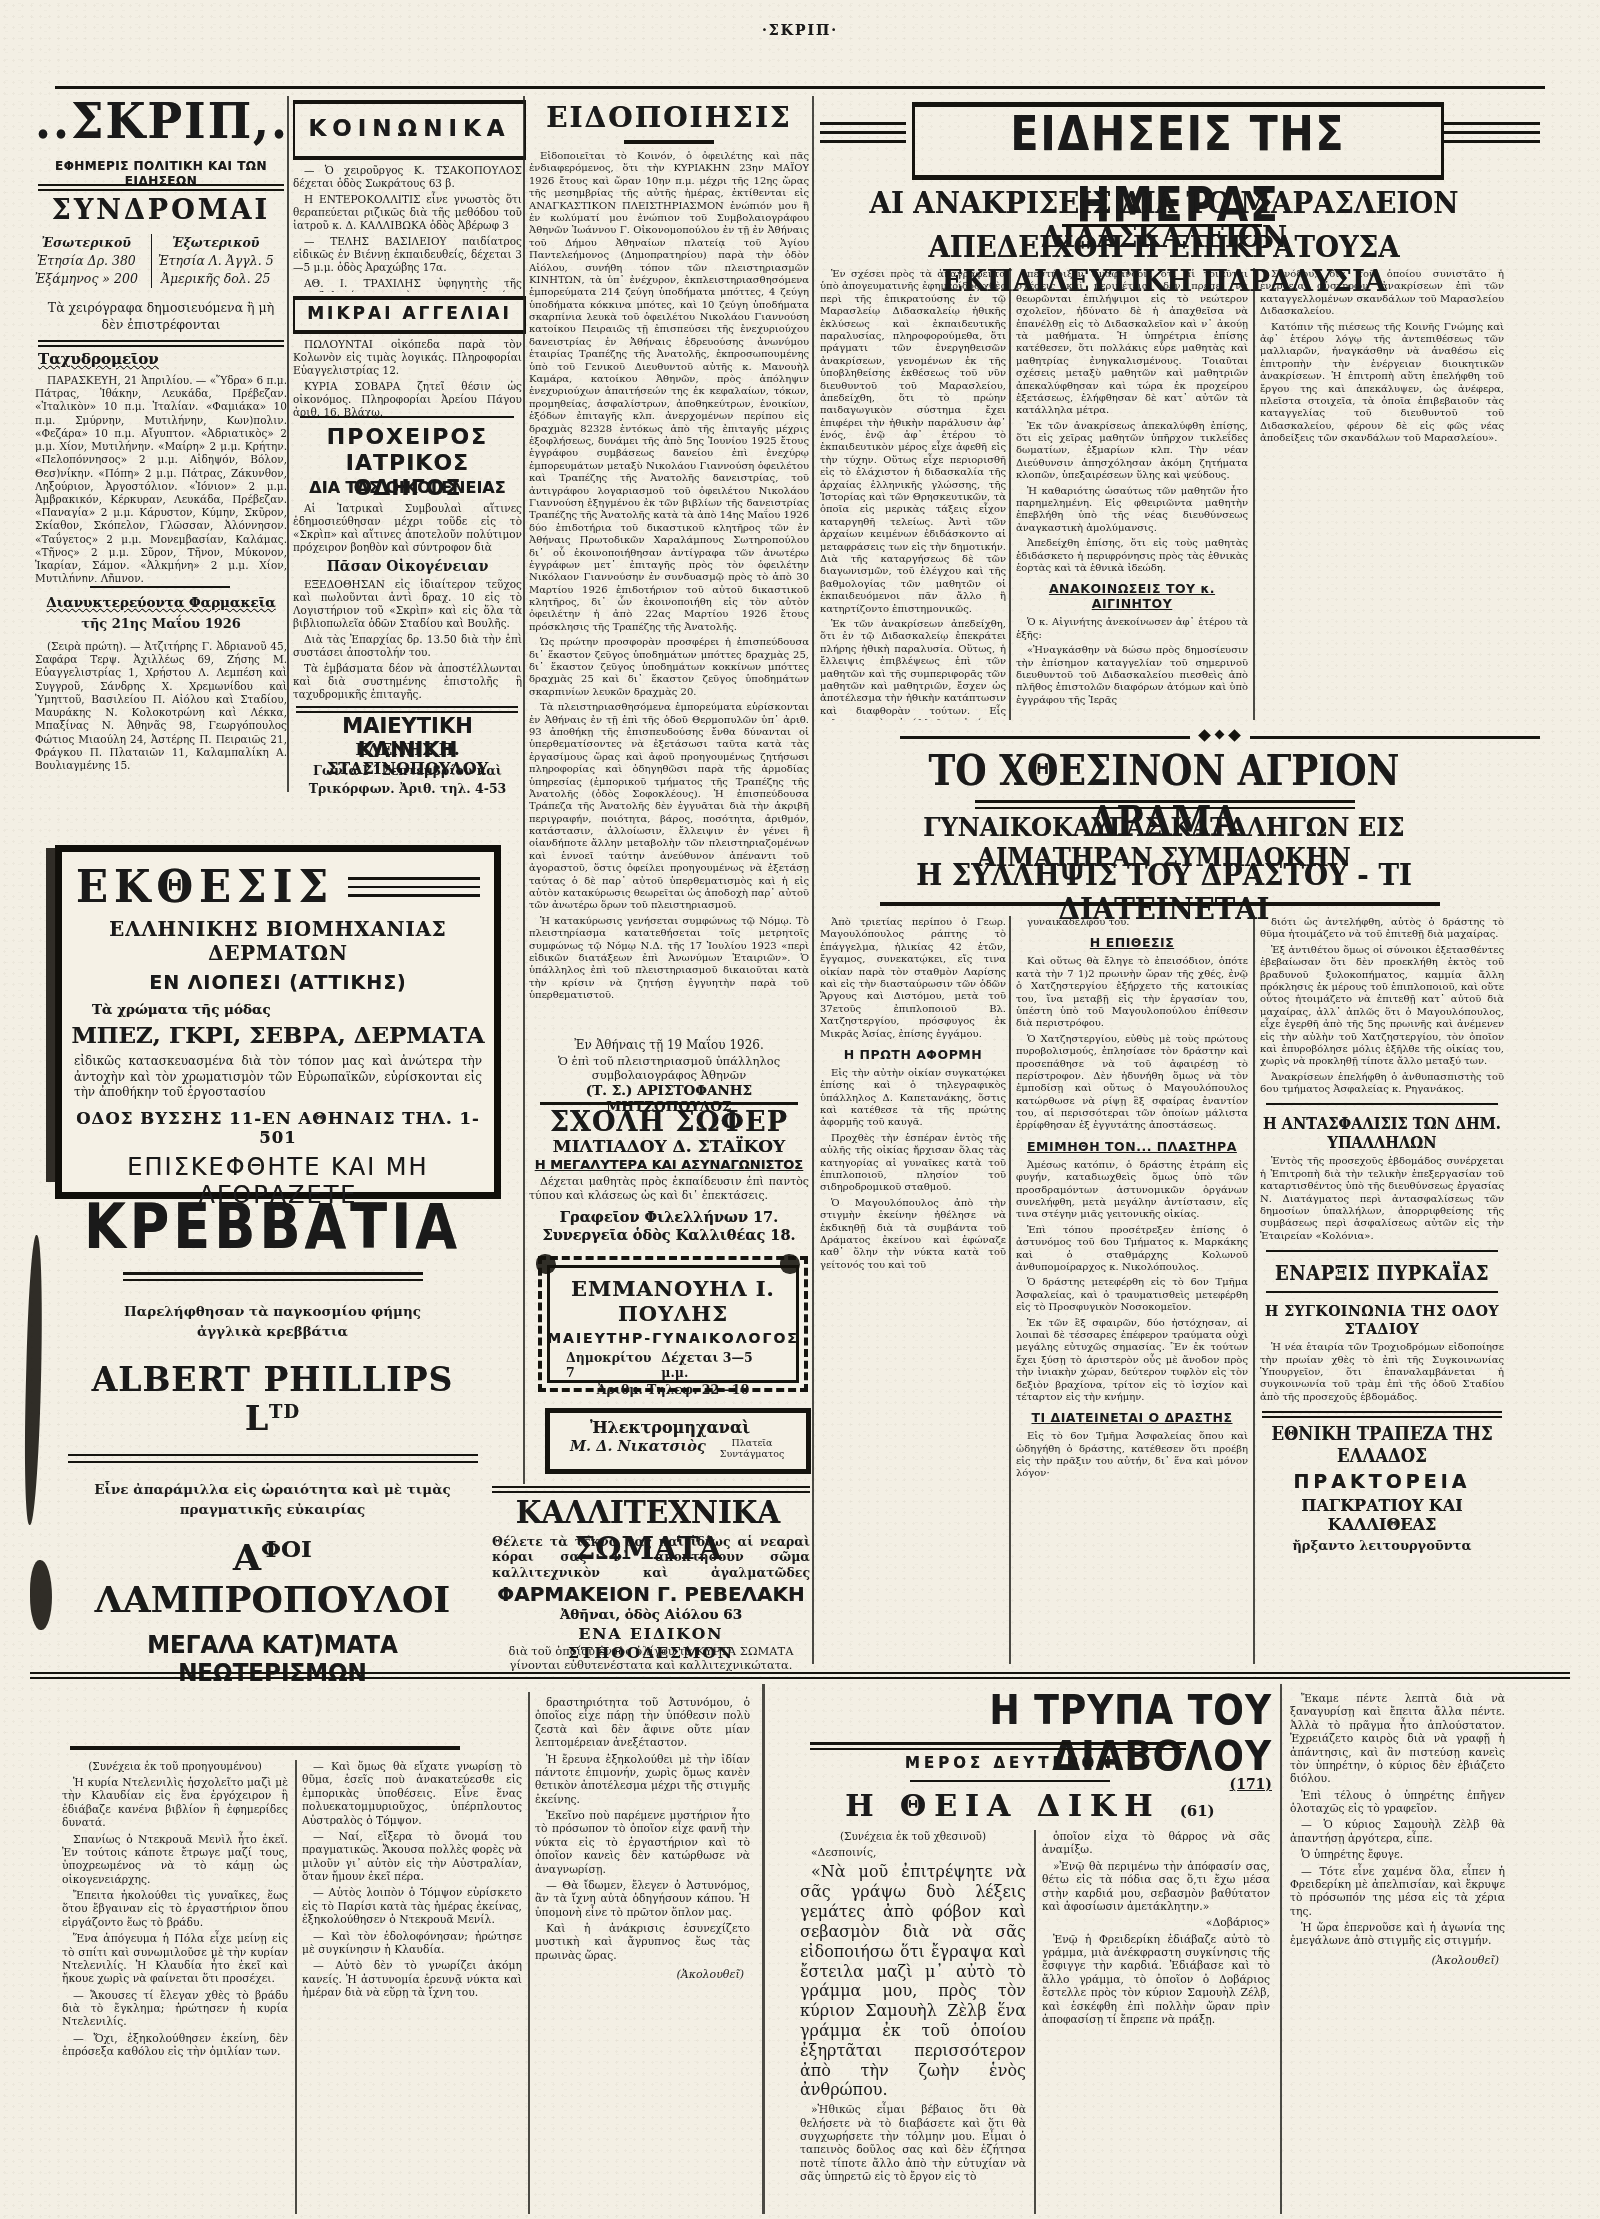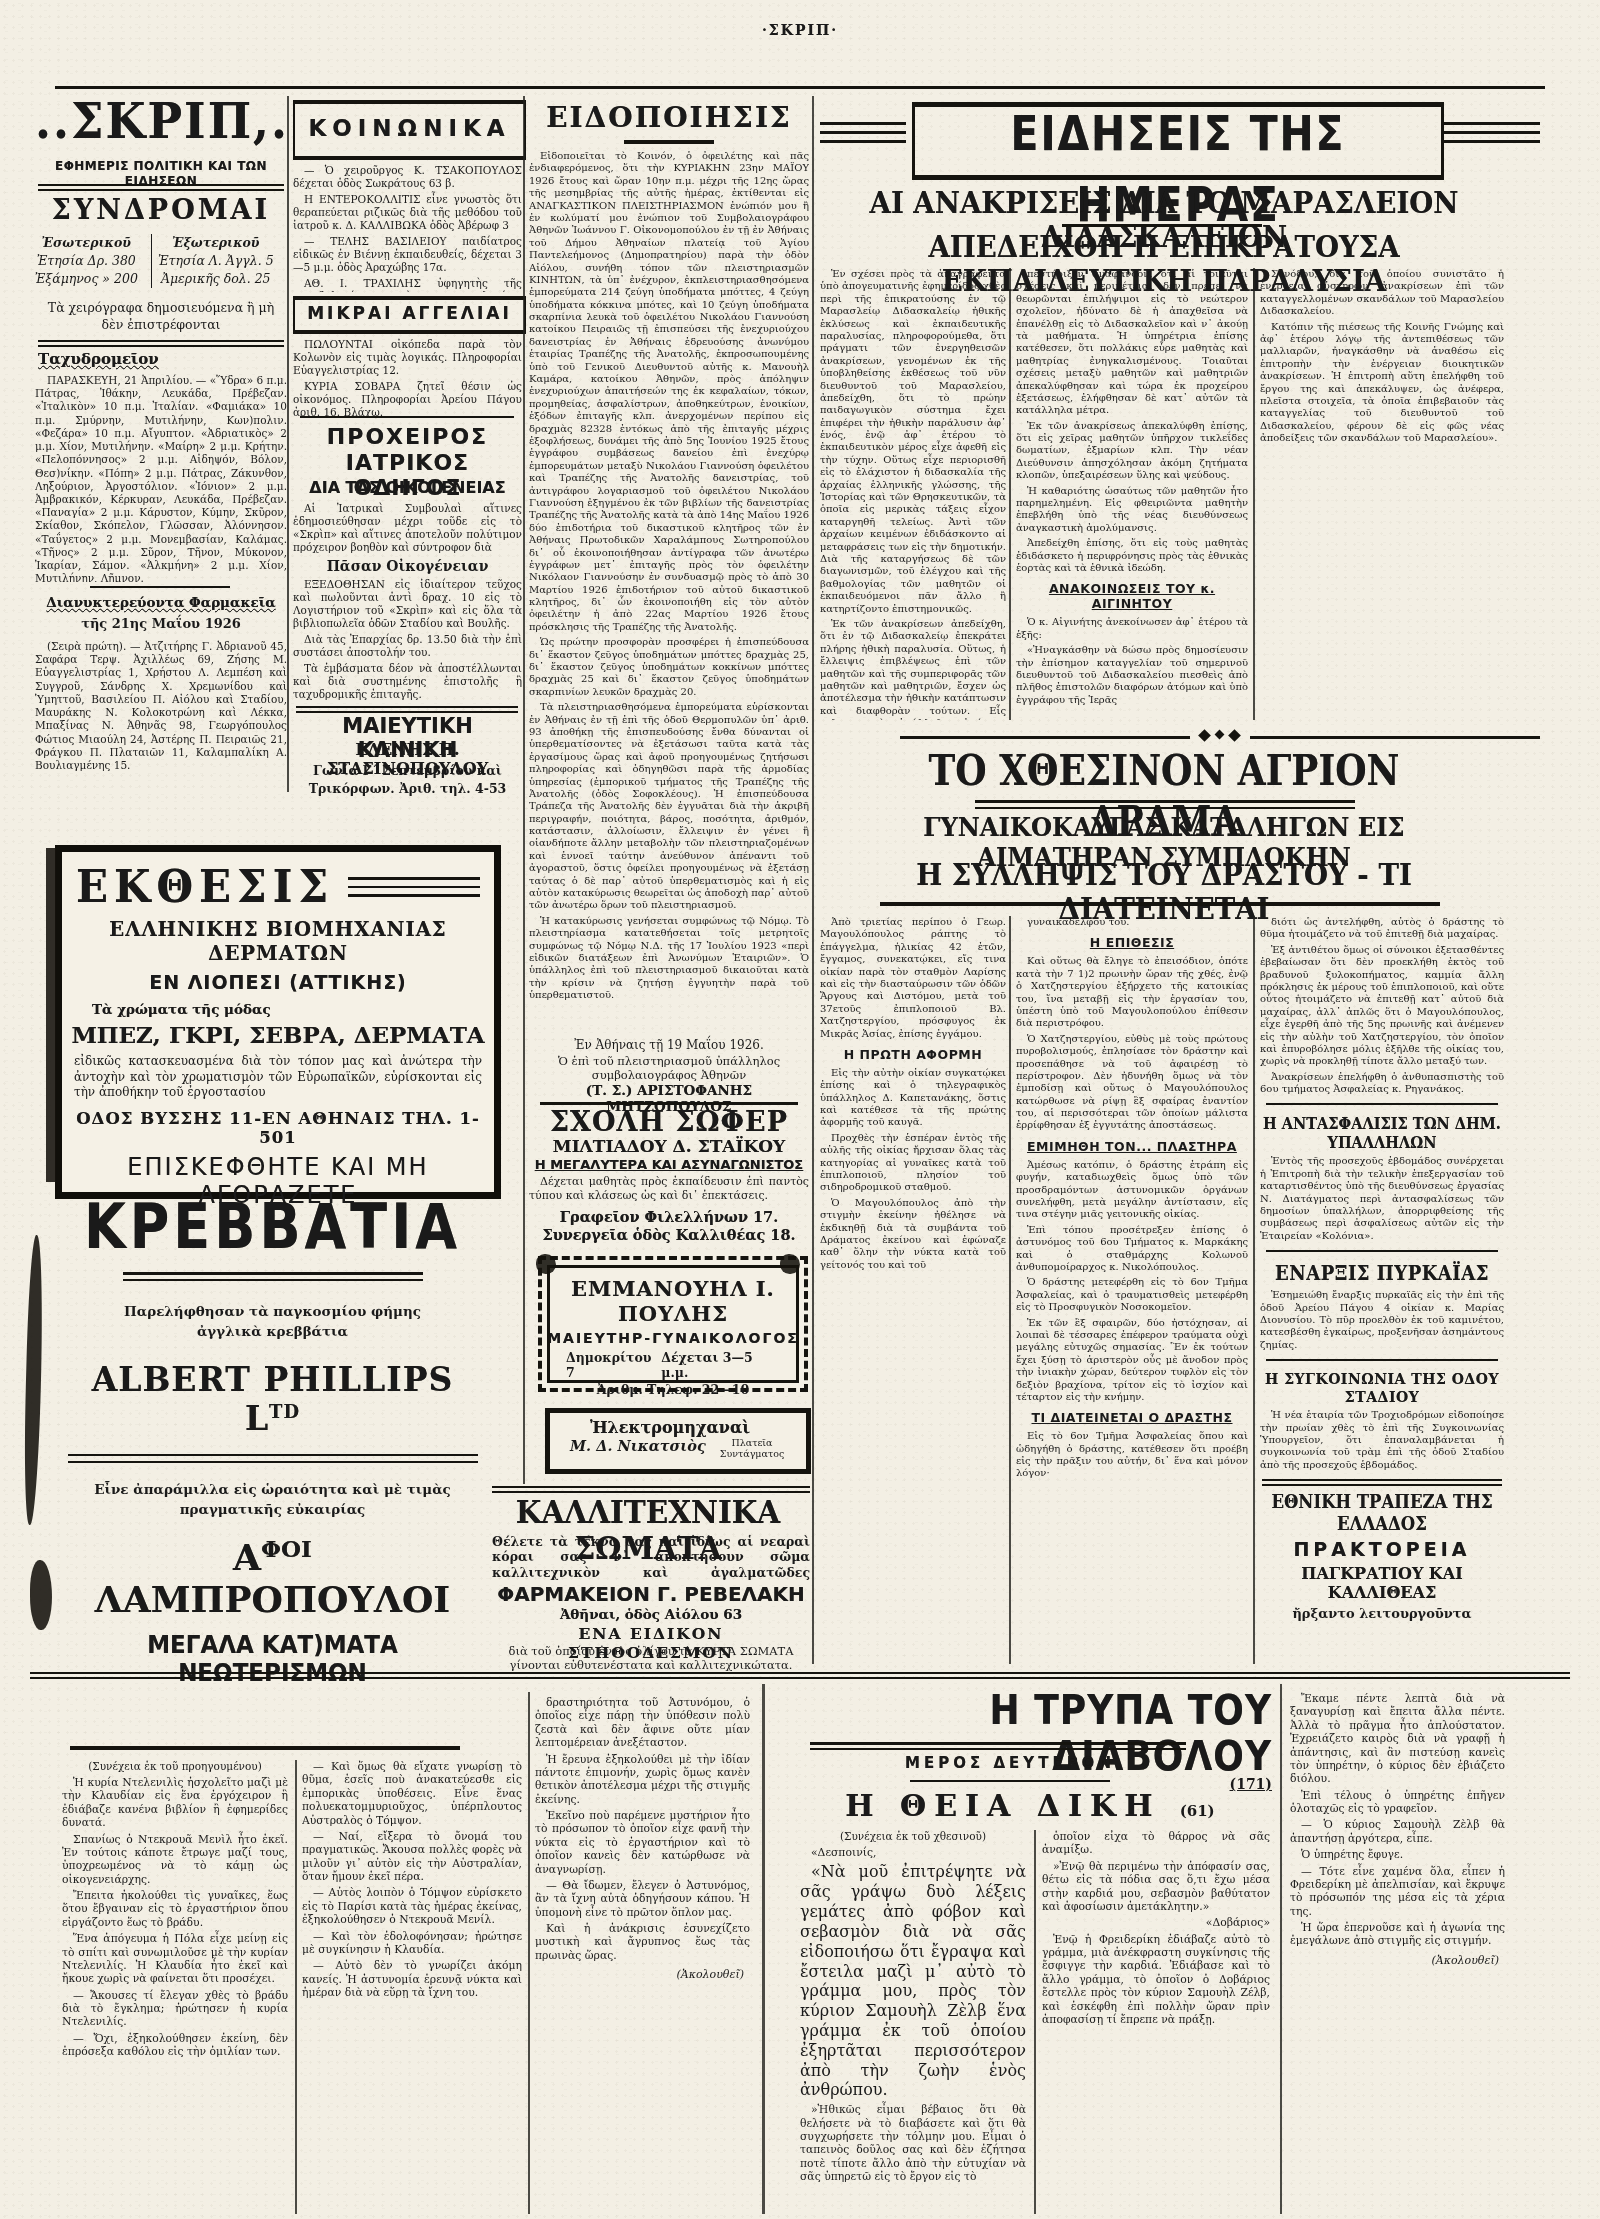--- a/index.html
+++ b/index.html
@@ -259,21 +259,20 @@
   <div class="vrule" style="left:1253px;top:916px;height:748px;"></div>
   <div class="flow" style="left:1260px;top:916px;width:244px;height:748px;">
     <p class="bp">διότι ὡς ἀντελήφθη, αὐτὸς ὁ δράστης τὸ θῦμα ἡτοιμάζετο νὰ τοῦ ἐπιτεθῇ διὰ μαχαίρας.</p>
     <p class="bp">Ἐξ ἀντιθέτου ὅμως οἱ σύνοικοι ἐξετασθέντες ἐβεβαίωσαν ὅτι δὲν προεκλήθη ἐκτὸς τοῦ βραδυνοῦ ξυλοκοπήματος, καμμία ἄλλη πρόκλησις ἐκ μέρους τοῦ ἐπιπλοποιοῦ, καὶ οὔτε οὗτος ἡτοιμάζετο νὰ ἐπιτεθῇ κατ᾽ αὐτοῦ διὰ μαχαίρας, ἀλλ᾽ ἁπλῶς ὅτι ὁ Μαγουλόπουλος, εἶχε ἐγερθῆ ἀπὸ τῆς 5ης πρωινῆς καὶ ἀνέμενεν εἰς τὴν αὐλὴν τοῦ Χατζηστεργίου, τὸν ὁποῖον καὶ ἐπυροβόλησε μόλις ἐξῆλθε τῆς οἰκίας του, χωρὶς νὰ προκληθῇ τίποτε ἄλλο μεταξύ των.</p>
     <p class="bp">Ἀνακρίσεων ἐπελήφθη ὁ ἀνθυπασπιστὴς τοῦ 6ου τμήματος Ἀσφαλείας κ. Ρηγανάκος.</p>
     <hr class="sep">
     <p class="briefhead ink" style="font-size:14.5px;letter-spacing:0;">Η ΑΝΤΑΣΦΑΛΙΣΙΣ ΤΩΝ ΔΗΜ. ΥΠΑΛΛΗΛΩΝ</p>
     <p class="bp">Ἐντὸς τῆς προσεχοῦς ἑβδομάδος συνέρχεται ἡ Ἐπιτροπὴ διὰ τὴν τελικὴν ἐπεξεργασίαν τοῦ καταρτισθέντος ὑπὸ τῆς διευθύνσεως ἐργασίας Ν. Διατάγματος περὶ ἀντασφαλίσεως τῶν δημοσίων ὑπαλλήλων, ἀπορριφθείσης τῆς συμβάσεως περὶ ἀσφαλίσεως αὐτῶν εἰς τὴν Ἑταιρείαν «Κολόνια».</p>
     <hr class="sep">
     <p class="briefhead ink" style="font-size:18px;">ΕΝΑΡΞΙΣ ΠΥΡΚΑΪΑΣ</p>
-    <p class="bp">Ἐσημειώθη ἔναρξις πυρκαϊᾶς εἰς τὴν ἐπὶ τῆς ὁδοῦ Ἀρείου Πάγου 4 οἰκίαν κ. Μαρίας Διονυσίου. Τὸ πῦρ προελθὸν ἐκ τοῦ καμινέτου, κατεσβέσθη ἐγκαίρως, προξενῆσαν ἀσημάντους ζημίας.</p>
     <hr class="sep">
     <p class="briefhead ink" style="font-size:14px;">Η ΣΥΓΚΟΙΝΩΝΙΑ ΤΗΣ ΟΔΟΥ ΣΤΑΔΙΟΥ</p>
     <p class="bp">Ἡ νέα ἑταιρία τῶν Τροχιοδρόμων εἰδοποίησε τὴν πρωίαν χθὲς τὸ ἐπὶ τῆς Συγκοινωνίας Ὑπουργεῖον, ὅτι ἐπαναλαμβάνεται ἡ συγκοινωνία τοῦ τρὰμ ἐπὶ τῆς ὁδοῦ Σταδίου ἀπὸ τῆς προσεχοῦς ἑβδομάδος.</p>
     <div class="sep2" style="position:static;"></div>
     <p class="ctr b ink" style="font-size:16.5px;margin:6px 0 2px;transform:scaleY(1.15);">ΕΘΝΙΚΗ ΤΡΑΠΕΖΑ ΤΗΣ ΕΛΛΑΔΟΣ</p>
     <p class="ctr b ink sans" style="font-size:19px;letter-spacing:4px;margin:6px 0 2px;">ΠΡΑΚΤΟΡΕΙΑ</p>
     <p class="ctr b ink" style="font-size:16px;margin:4px 0 2px;">ΠΑΓΚΡΑΤΙΟΥ ΚΑΙ ΚΑΛΛΙΘΕΑΣ</p>
     <p class="ctr b" style="font-size:13px;margin:4px 0 0;">ἤρξαντο λειτουργοῦντα</p>
   </div>
 

